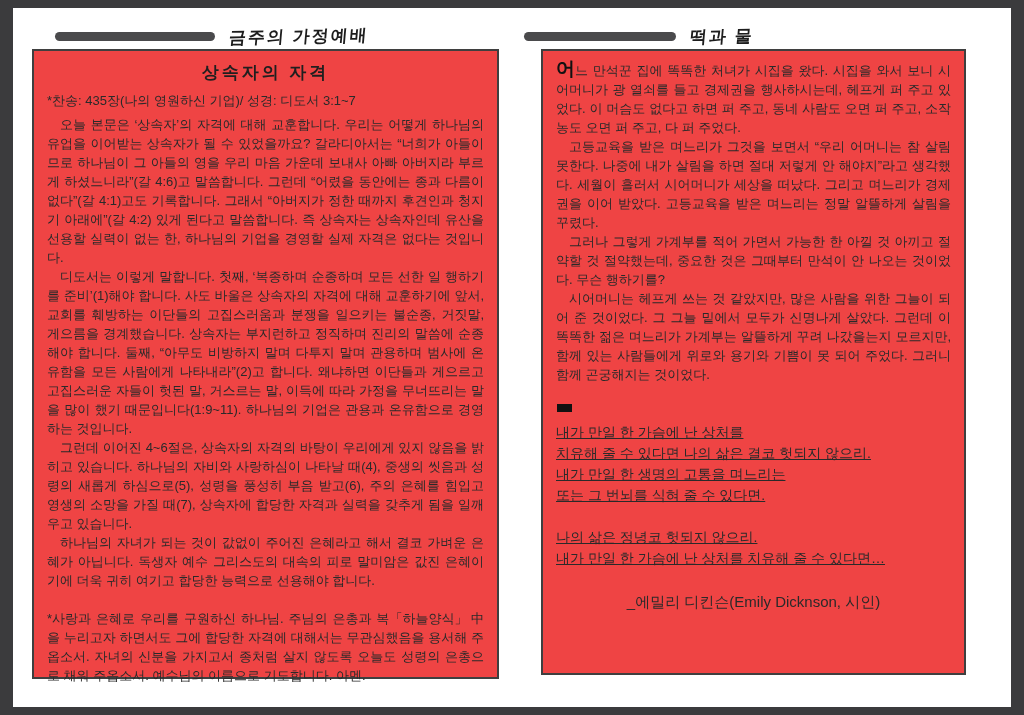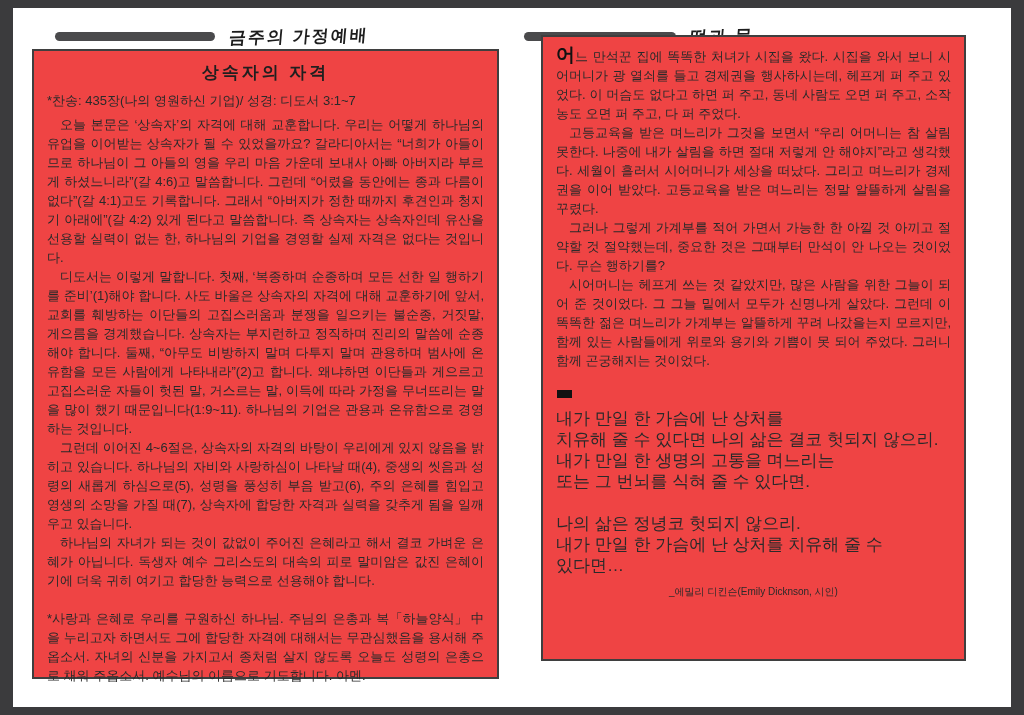--- a/index.html
+++ b/index.html
@@ -37,21 +37,21 @@
   }
   
   .content-box{
     position:absolute;
     border:2px solid #3f3f3f;
     background:#ef4444;
     box-sizing:border-box;
     padding:8px 13px 6px 13px;
   }
   .box-left {left:32px; top:49px; width:467px; height:630px;}
-  .box-right{left:541px;top:35px; width:425px; height:626px;}
+  .box-right{left:541px;top:49px; width:425px; height:626px;}
   
   .sermon-title{
     margin:2px 0 8px 0;
     text-align:center;
     font-size:17px;
     font-weight:700;
     letter-spacing:3px;
     color:#1f1f1f;
   }
   .hymn-line{
@@ -75,30 +75,31 @@
   .dropcap{
     font-size:19px;
     font-weight:700;
     color:#111;
   }
   .poem-bullet{
     width:15px;height:8px;background:#111;
     margin:20px 0 10px 1px;
   }
   .poem-line{
-    font-size:17px;
+    font-size:14px;
     line-height:21px;
     color:#2a2a2a;
     word-break:keep-all;
+    text-decoration:underline;
   }
   .stanza-gap{height:21px;}
   .attribution{
-    margin-top:9px;
+    margin-top:24px;
     text-align:center;
-    font-size:10px;
+    font-size:15px;
     color:#2a2a2a;
   }
 </style>
 </head>
 <body>
 
 <div class="stage">
   <div class="paper"></div>
 
   <div class="header-row left">

